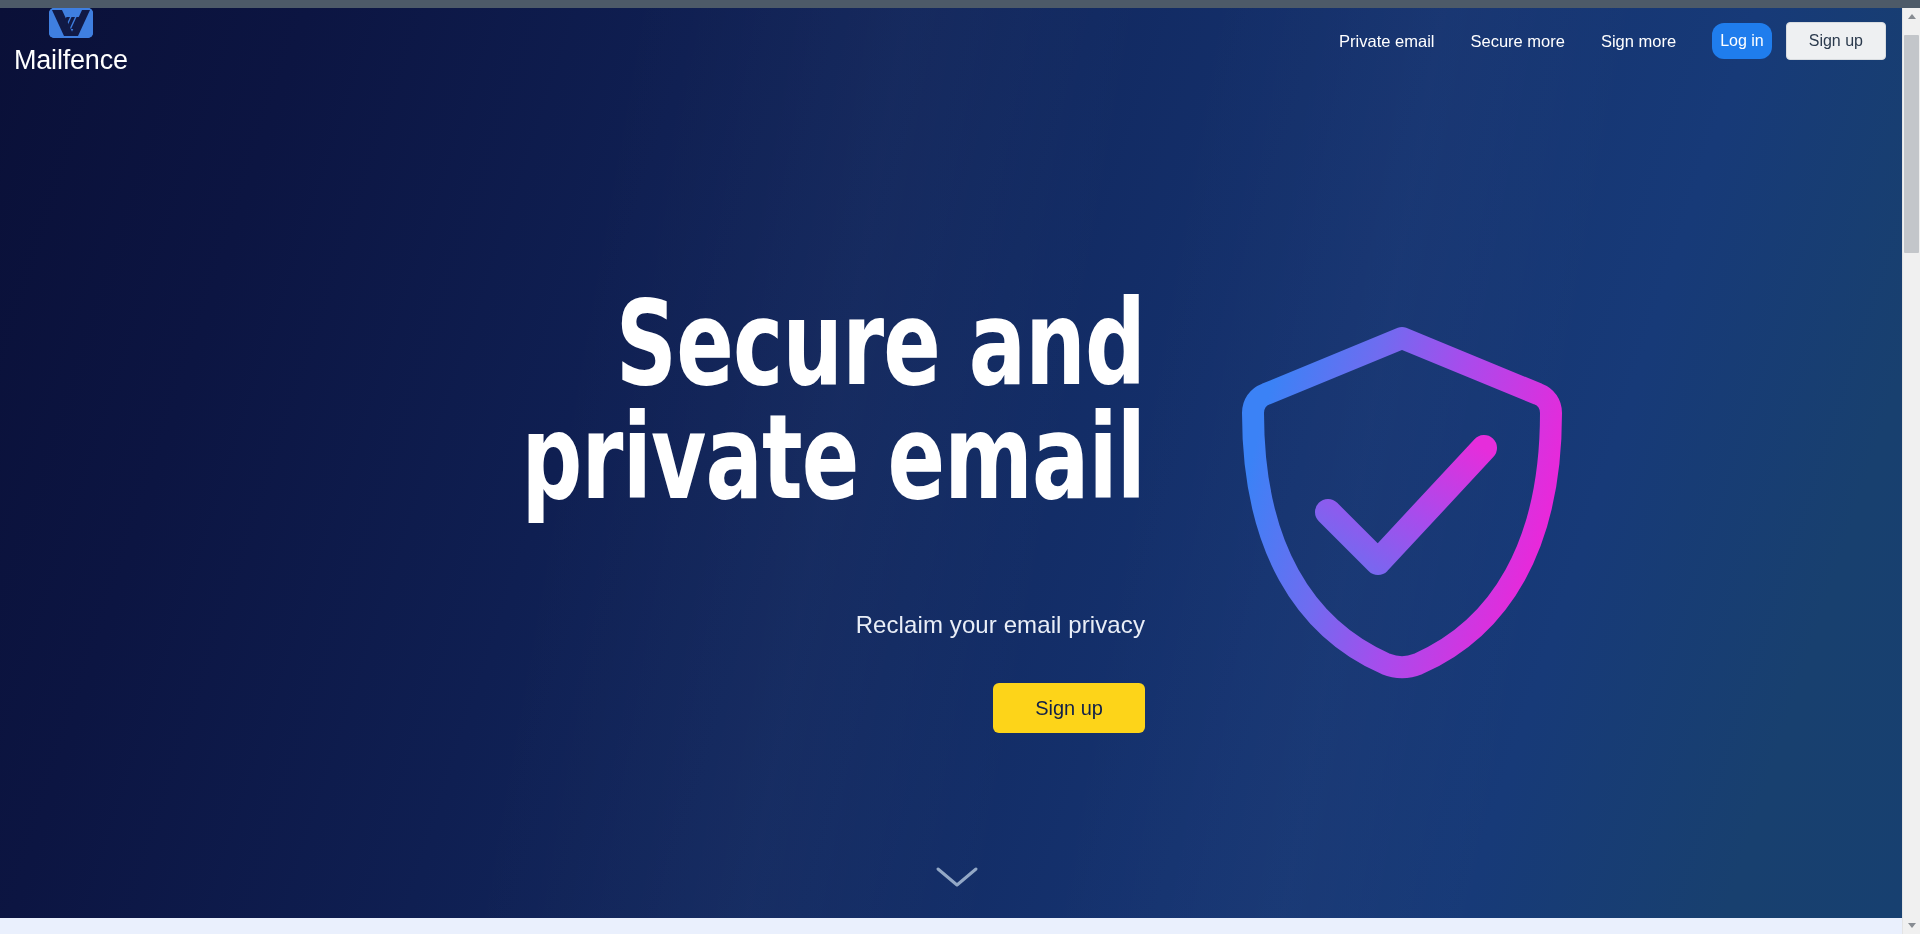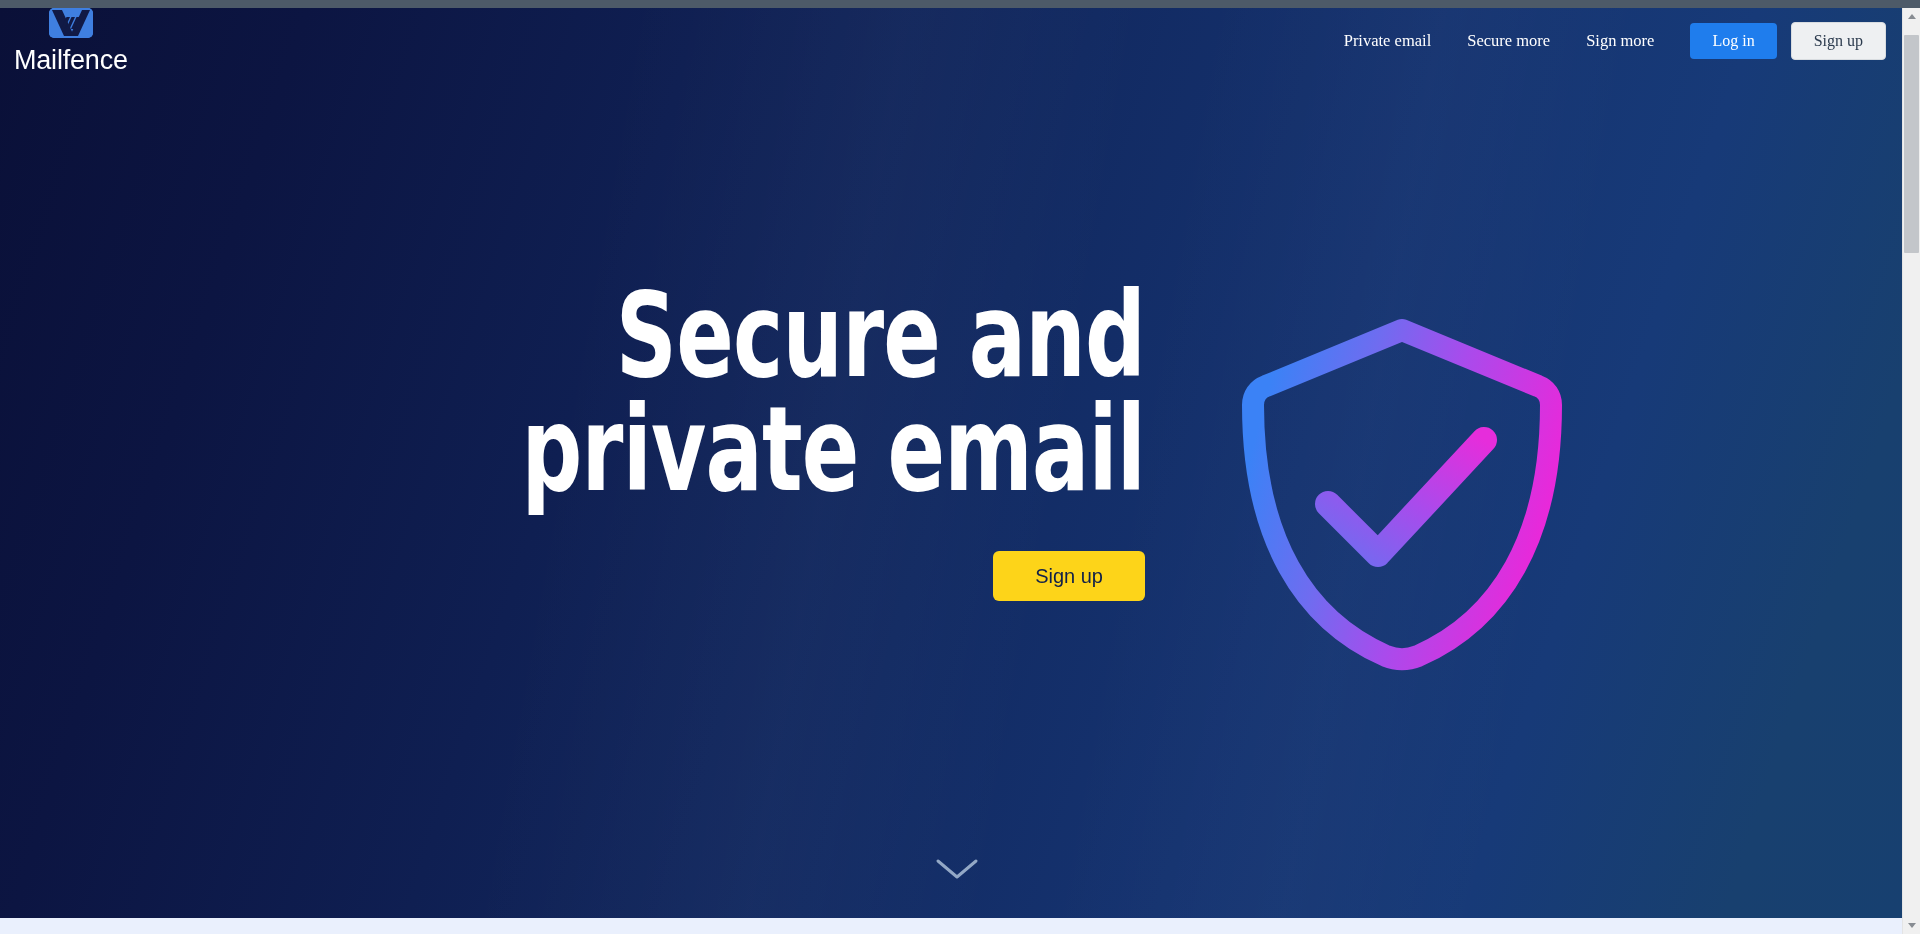--- a/index.html
+++ b/index.html
@@ -106,39 +106,38 @@
     line-height: 1;
     white-space: nowrap;
   }
 
   .nav {
     margin-left: auto;
     display: flex;
     align-items: center;
     gap: 0;
     padding-right: 16px;
-    font-family: Liberation Serif, serif;
   }
 
   .nav-link {
     color: #ffffff;
     font-size: 16.5px;
     text-decoration: none;
     padding: 6px 18px;
     white-space: nowrap;
     line-height: 1;
   }
 
   .btn-login {
     background: #1f7ded;
     color: #ffffff;
     font-size: 16px;
     border: none;
-    border-radius: 4px;
-    padding: 9px 22px;
+    border-radius: 12px;
+    padding: 9px 8px;
     margin-left: 18px;
     cursor: pointer;
     white-space: nowrap;
     font-family: inherit;
   }
 
   .btn-signup-nav {
     background: #eef0f2;
     color: #2b3a4d;
     font-size: 16px;
@@ -147,21 +146,21 @@
     padding: 9px 22px;
     margin-left: 14px;
     cursor: pointer;
     white-space: nowrap;
     font-family: inherit;
   }
 
   
   .hero-inner {
     position: absolute;
-    left: 0; top: 0;
+    left: 0; top: 8px;
     width: 1914px;
     height: 910px;
   }
 
   .hero-copy {
     position: absolute;
     left: 300px;
     top: 270px;
     width: 845px;
     text-align: right;
@@ -313,20 +312,21 @@
           <button class="btn-login">Log in</button>
           <button class="btn-signup-nav">Sign up</button>
         </nav>
 
       </header>
 
       <div class="hero-inner">
 
         <div class="hero-copy">
           <h1 class="hero-title">Secure and private email</h1>
+          <p class="hero-sub">Reclaim your email privacy</p>
           <div class="hero-cta-wrap">
             <button class="btn-signup-hero">Sign up</button>
           </div>
         </div>
 
         <div class="hero-shield">
           <svg viewBox="0 0 340 372" aria-hidden="true">
             <defs>
               <linearGradient id="shieldGrad" x1="0" y1="0.35" x2="1" y2="0.65">
                 <stop offset="0%" stop-color="#3b82f6"></stop>

